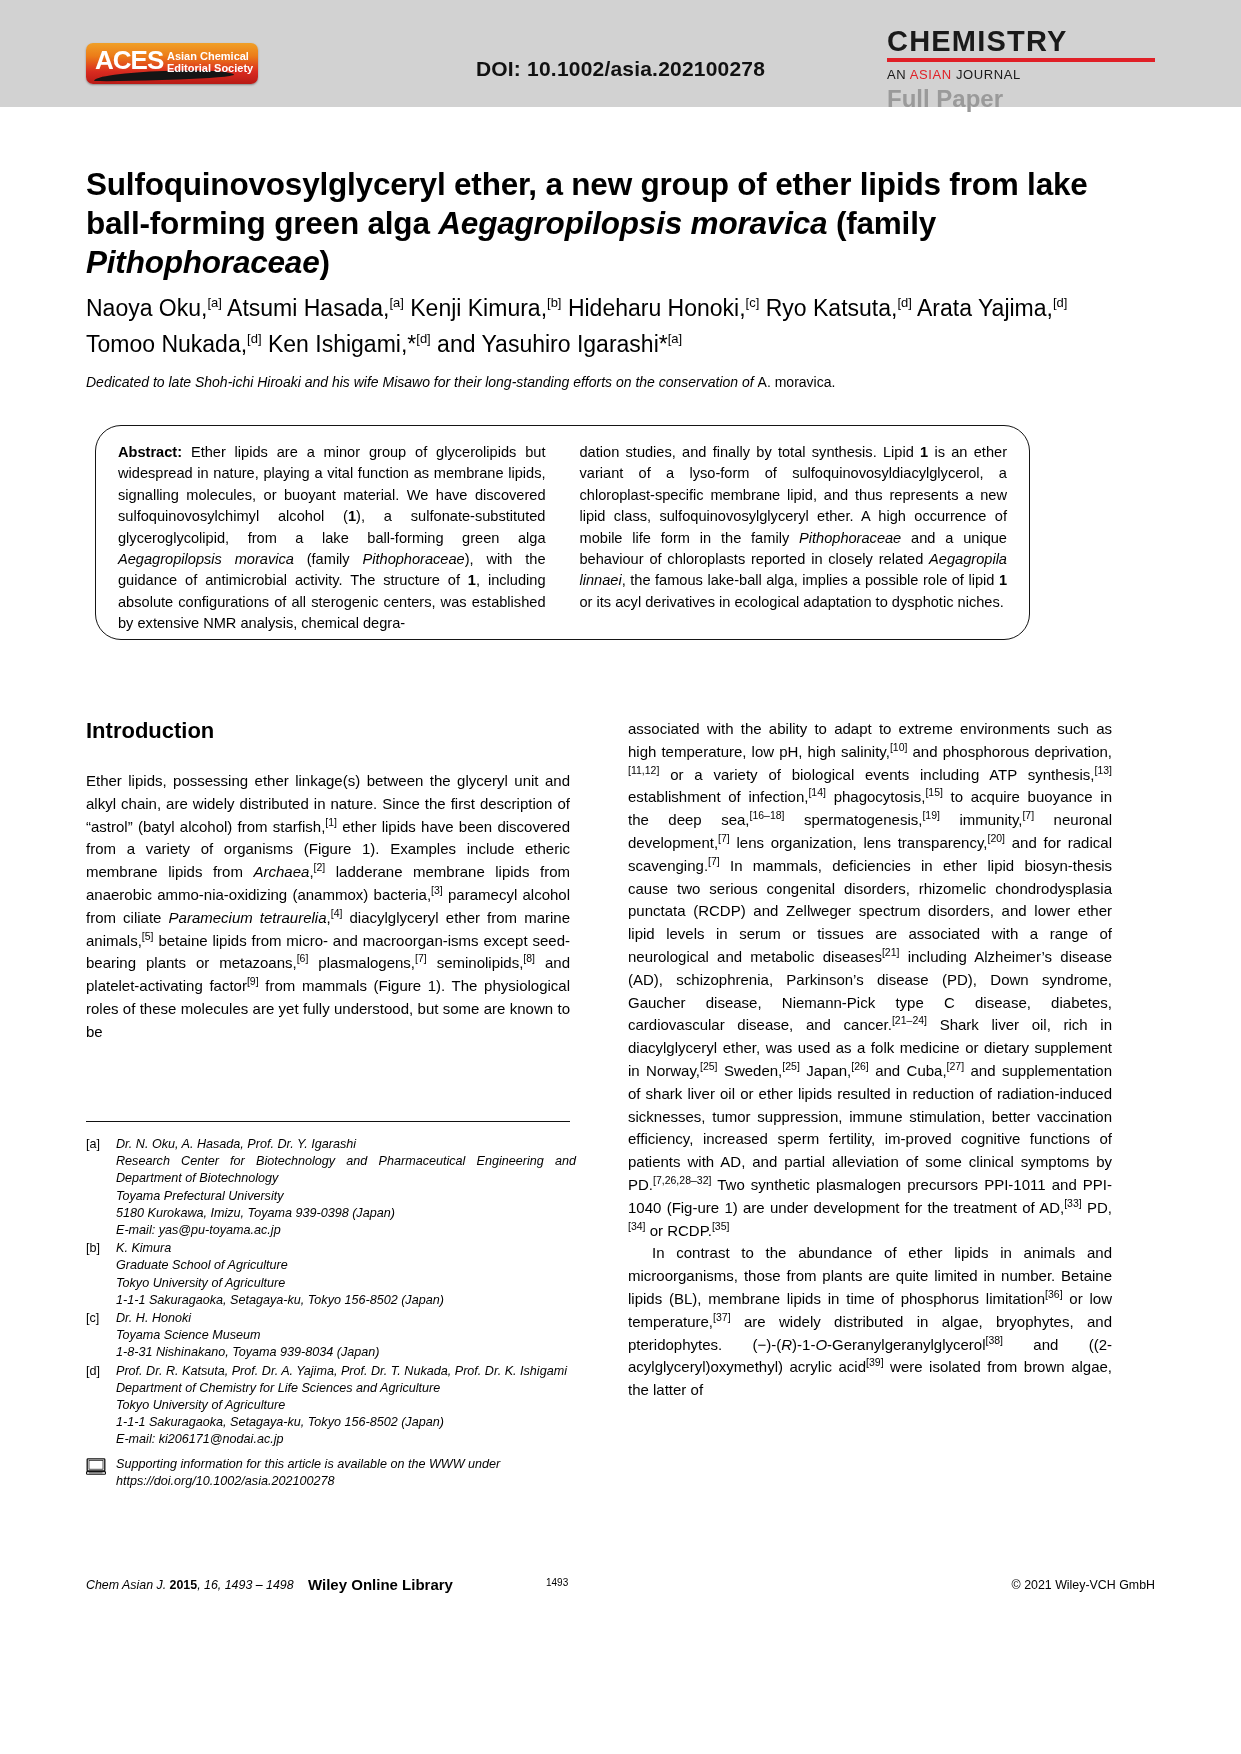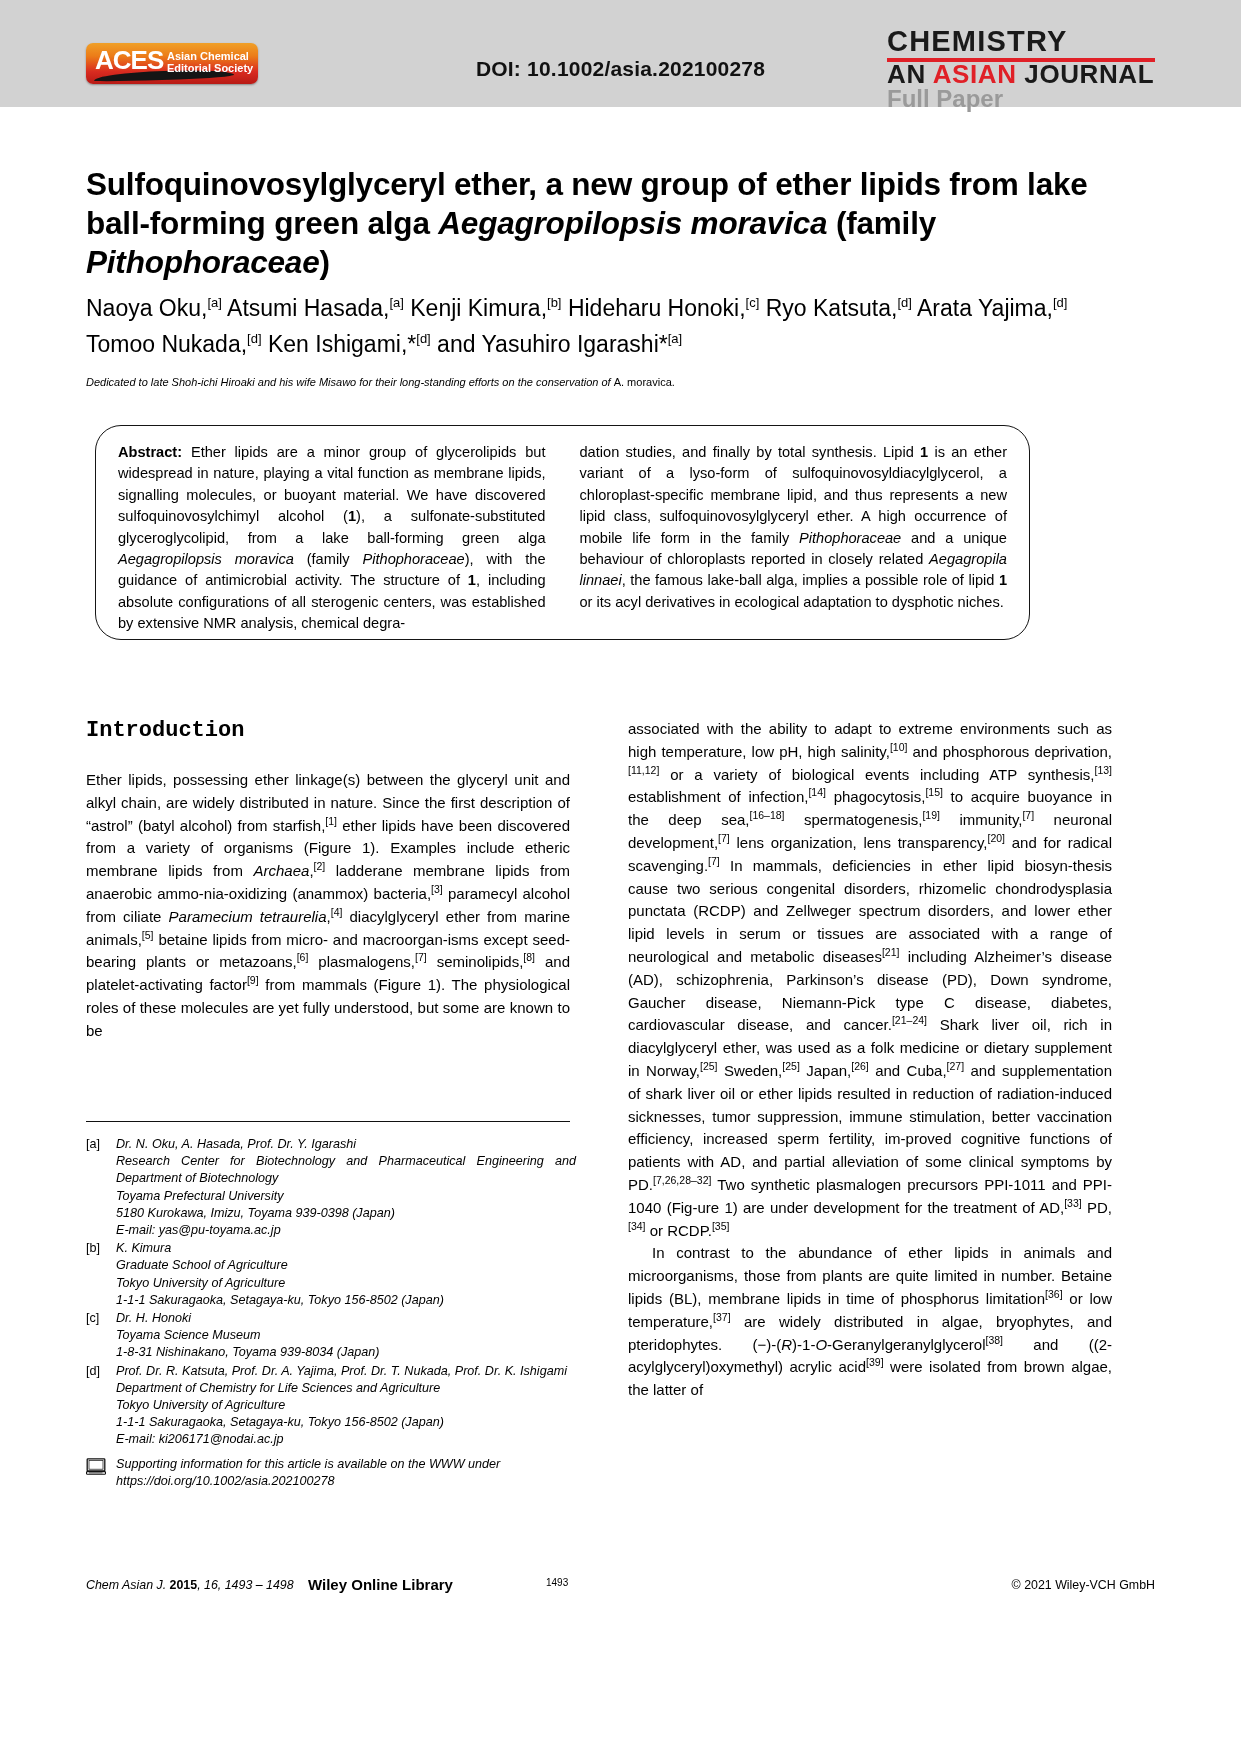--- a/index.html
+++ b/index.html
@@ -55,21 +55,21 @@
   }
   .mast-chem{
     font-size:29px;font-weight:bold;letter-spacing:1.2px;
     color:#1a1a1a;line-height:31px;
     font-family:"Liberation Sans", sans-serif;
   }
   .mast-rule{
     width:100%;height:4px;background:#e02027;margin:1px 0 2px 0;
   }
   .mast-sub{
-    font-size:26px;font-weight:bold;letter-spacing:.6px;line-height:21px;
+    font-size:13px;font-weight:normal;letter-spacing:.6px;line-height:21px;
     color:#1a1a1a;white-space:nowrap;
     font-family:"Liberation Sans", sans-serif;
   }
   .mast-sub .red{color:#e02027;}
   .mast-type{
     font-size:24px;font-weight:bold;color:#9a9a9a;line-height:26px;
     margin-top:1px;
     font-family:"Liberation Sans", sans-serif;
   }
   
@@ -82,21 +82,21 @@
   .paper-title i{font-style:italic;}
   
   .authors{
     position:absolute;left:86px;top:290px;width:1010px;
     font-size:23px;line-height:36px;
     font-family:"Liberation Sans", sans-serif;
   }
   .authors sup{font-size:13px;vertical-align:super;line-height:0;}
   .dedication{
     position:absolute;left:86px;top:372px;width:1020px;
-    font-size:11px;font-style:italic;line-height:20px;
+    font-size:14px;font-style:italic;line-height:20px;
     font-family:"Liberation Sans", sans-serif;
   }
   .dedication .roman{font-style:normal;}
   
   .abstract-box{
     position:absolute;left:95px;top:425px;width:935px;height:215px;
     border:1.6px solid #151515;border-radius:26px;
     padding:16px 22px 12px 22px;
     box-sizing:border-box;
   }
@@ -112,21 +112,21 @@
   .abstract-col i{font-style:italic;}
   
   .col-left{
     position:absolute;left:86px;top:718px;width:484px;
   }
   .col-right{
     position:absolute;left:628px;top:718px;width:484px;
   }
   h2.section{
     font-size:22px;font-weight:bold;margin:0 0 26px 0;
-    font-family:Liberation Mono, monospace;
+    font-family:Liberation Sans, sans-serif;
   }
   p.body{
     font-size:15px;line-height:22.8px;text-align:justify;margin:0 0 0 0;
     font-family:"Liberation Sans", sans-serif;
   }
   p.body.indent{text-indent:24px;margin-top:0;}
   p.body sup{font-size:10.5px;vertical-align:super;line-height:0;}
   p.body i{font-style:italic;}
   
   .footnote-rule{

